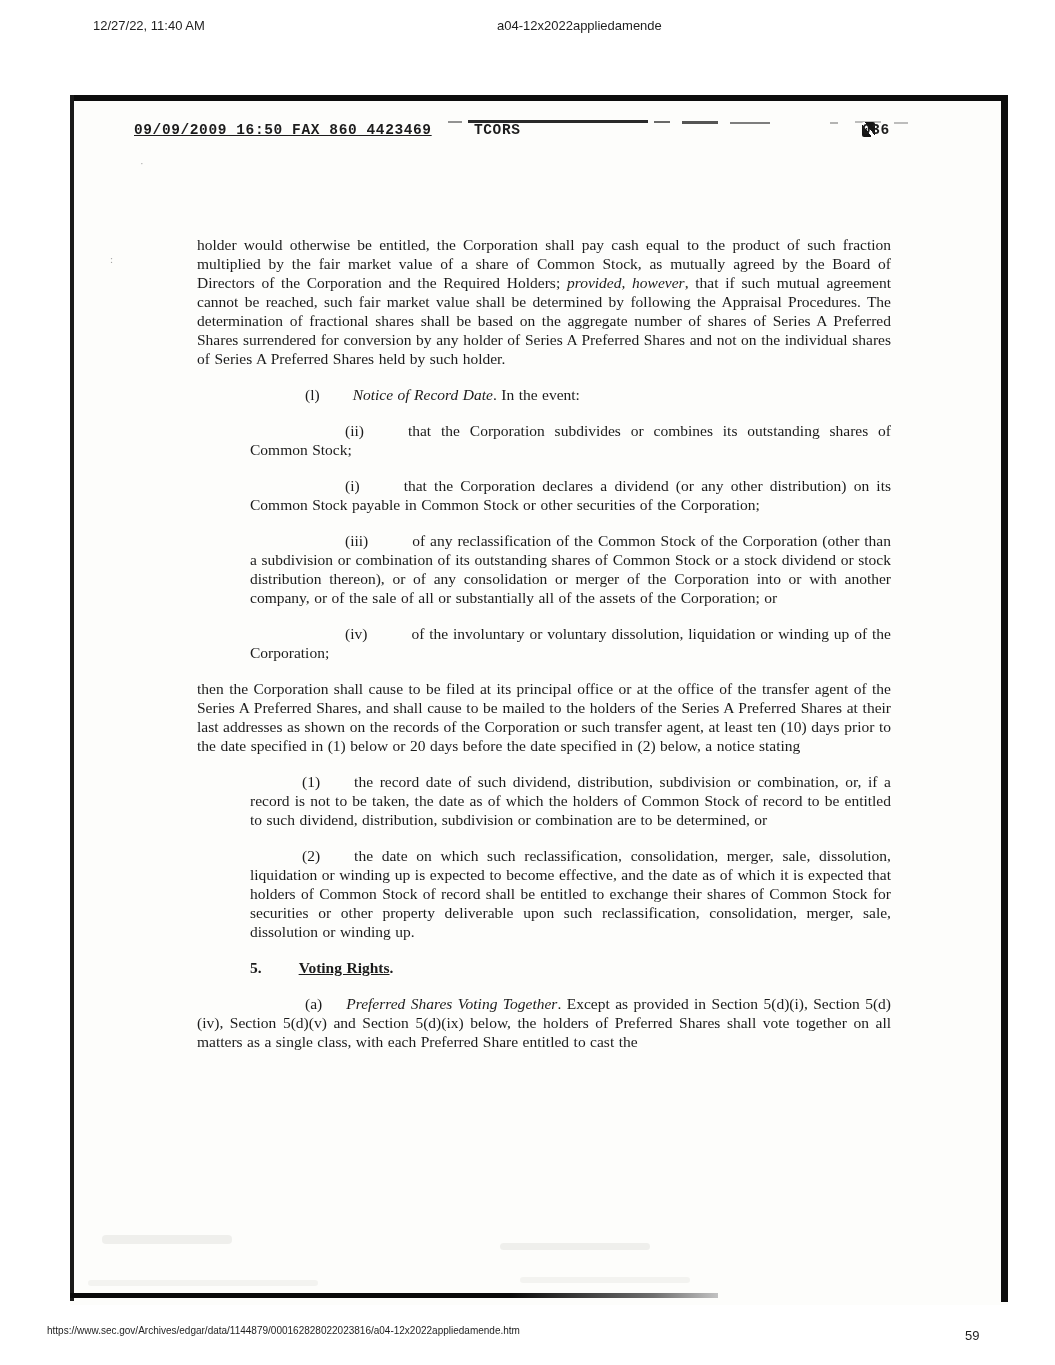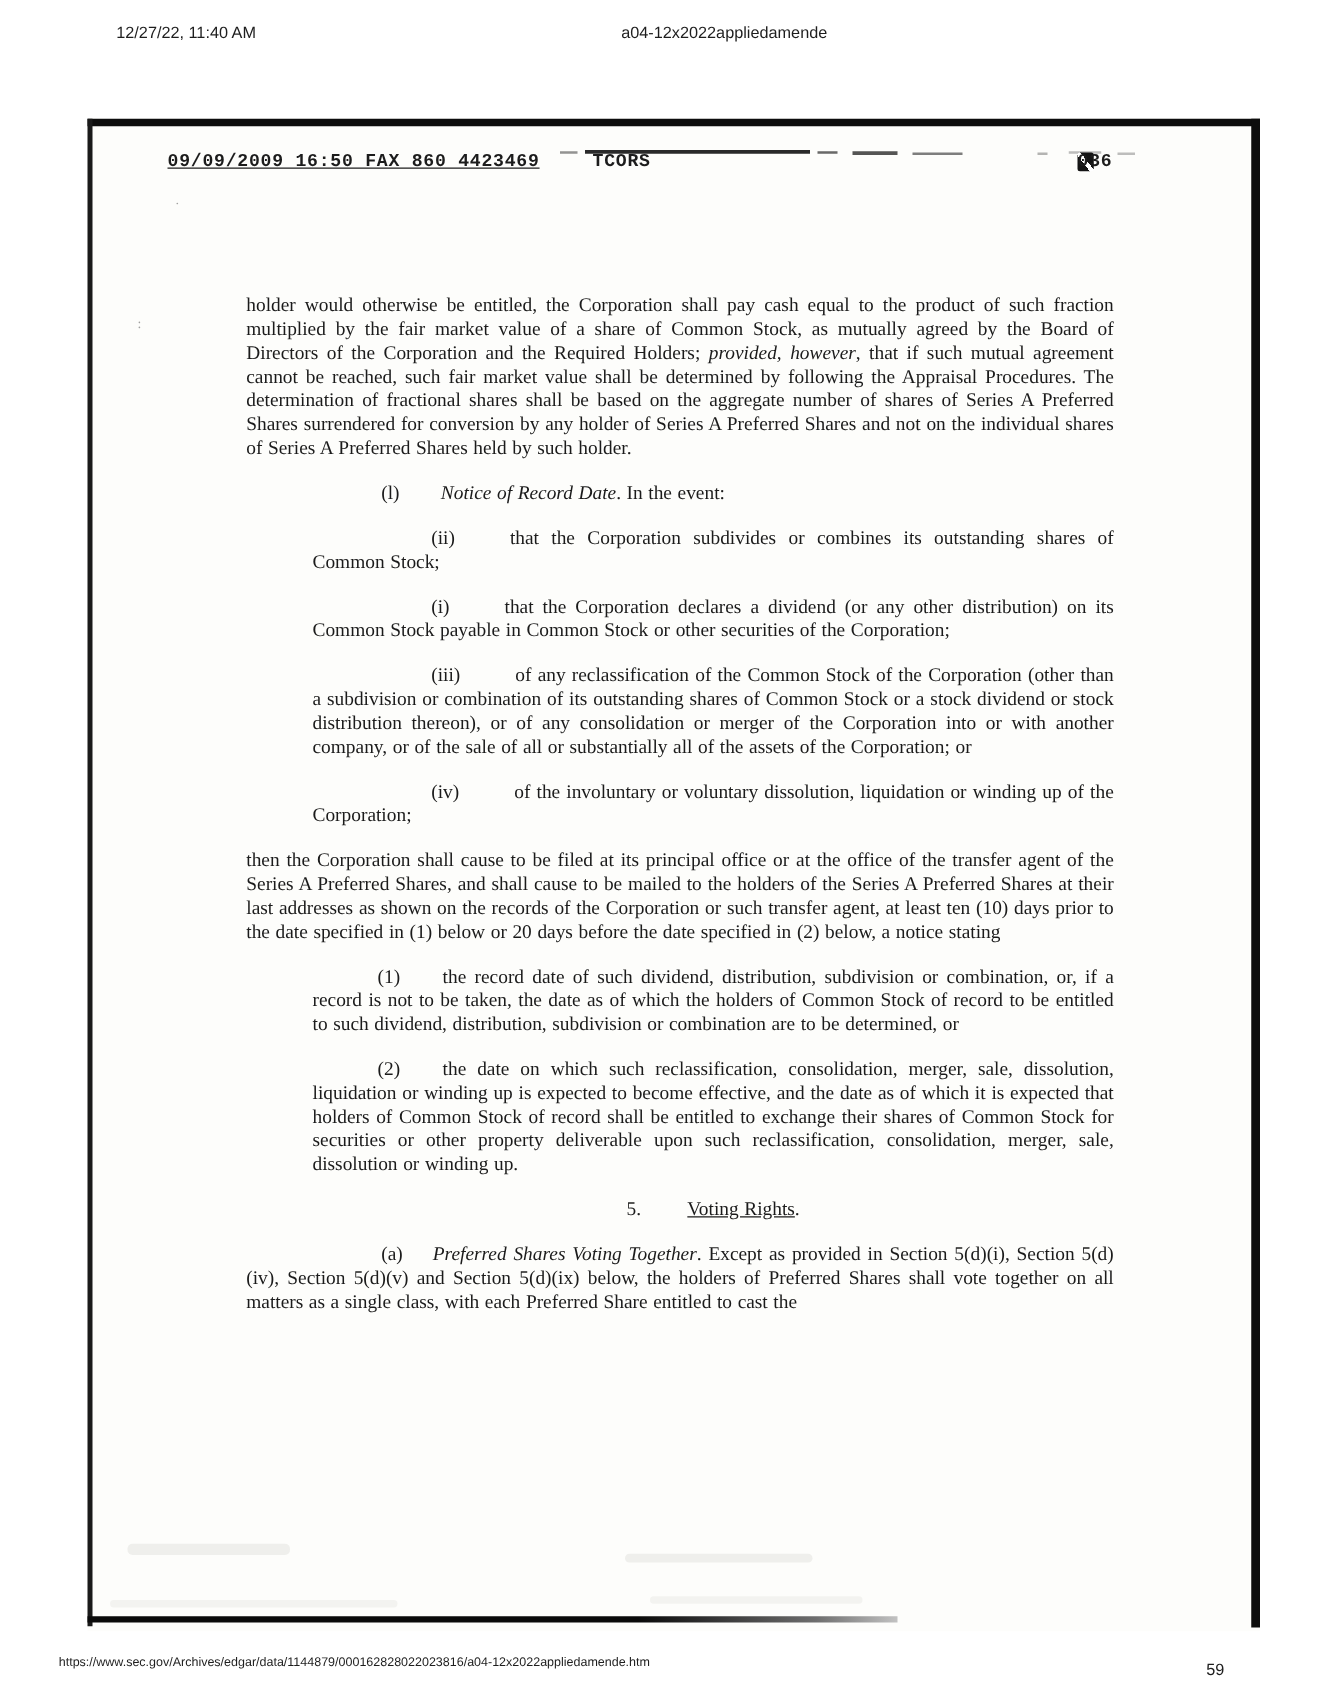--- a/index.html
+++ b/index.html
@@ -54,21 +54,21 @@
     position:absolute; left:127px; top:130px; width:694px;
     font-family:"Liberation Serif", serif; font-size:15.5px; line-height:19px;
     color:#1b1b1b; text-align:justify; word-spacing:0.6px;
     filter:blur(0.28px);
     margin-top:10px;
   }
   .doc p { margin:0 0 17px 0; }
   .p-l   { text-indent:108px; text-align:left; }
   .item  { padding-left:53px; text-indent:95px; }
   .num   { padding-left:53px; text-indent:52px; }
-  .sec5  { padding-left:53px; text-align:center; font-weight:normal; }
+  .sec5  { padding-left:53px; text-align:left; font-weight:bold; }
   .p-a   { text-indent:108px; margin-top:4px !important; }
   .tab   { display:inline-block; height:1px; }
   .tab-l { width:33px; } .tab-i { width:44px; } .tab-n { width:34px; }
   .tab-s { width:37px; } .tab-a { width:24px; }
   .it    { font-style:italic; }
   .sec-title { text-decoration:underline; }
   .pageno { text-align:center; margin-top:30px !important; text-indent:0; }
 </style>
 </head>
 <body>

